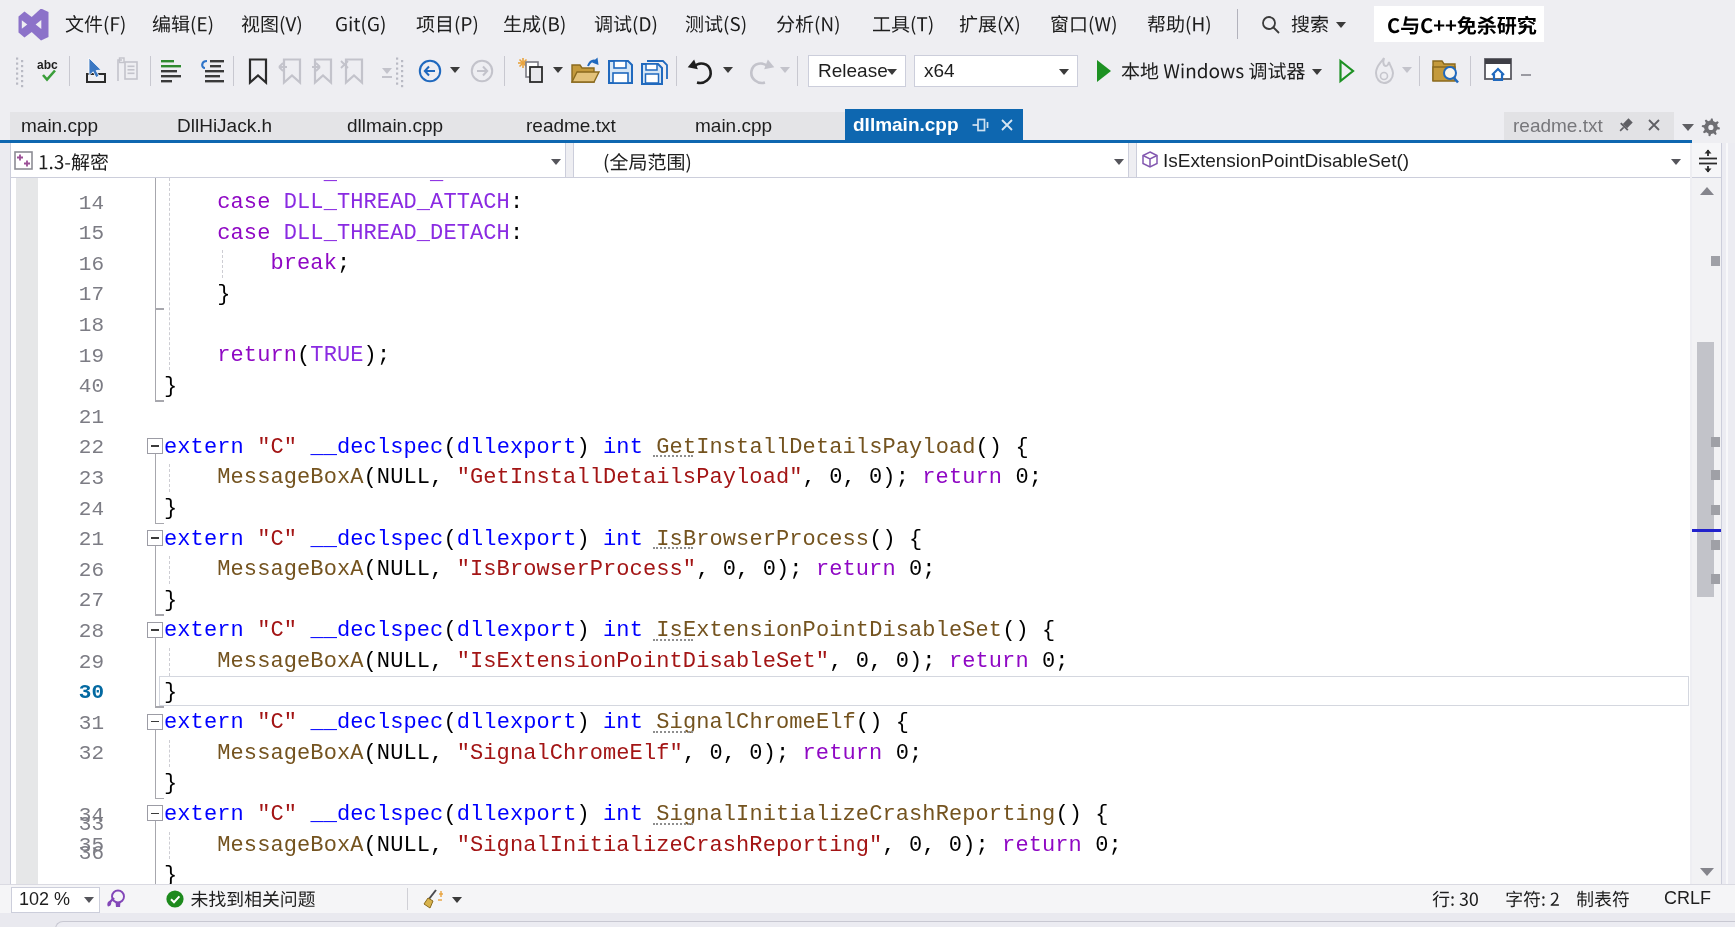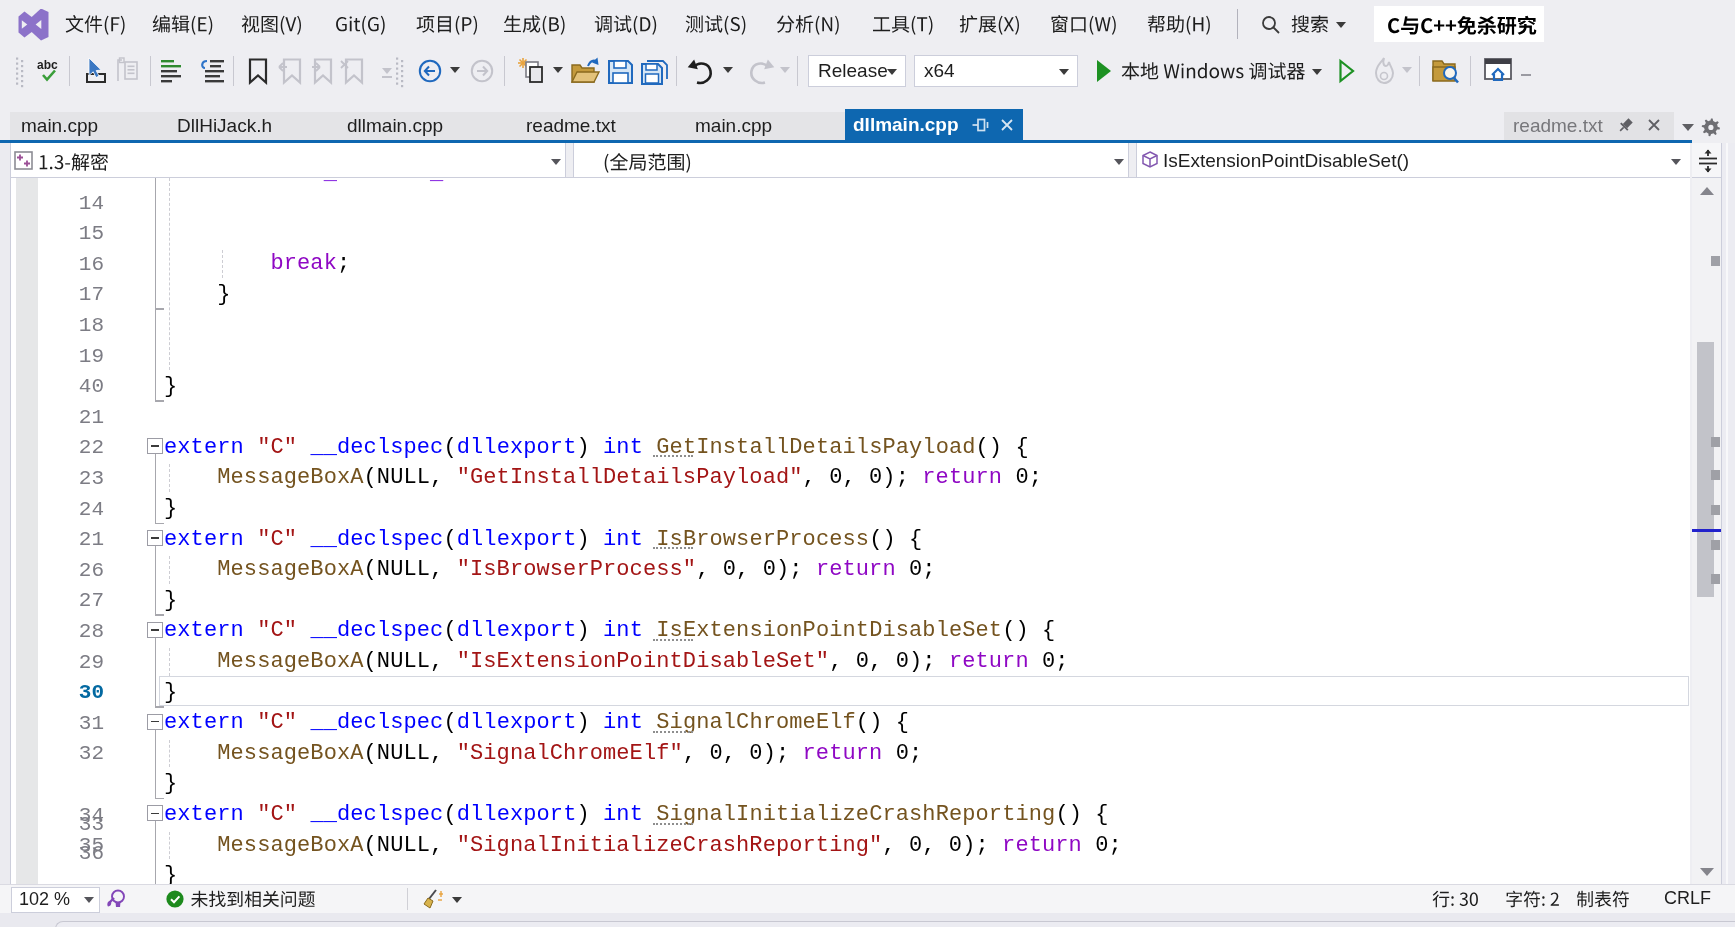--- a/index.html
+++ b/index.html
@@ -398,22 +398,25 @@
       <div class="fold" style="left:136px;top:627.3px"></div>
       <div class="oline" style="left:144px;top:643.3px;width:1.4px;height:62.7px"></div>
       <div class="guide" style="left:157.5px;top:0.0px;height:191.6px"></div>
       <div class="guide" style="left:210.5px;top:72.2px;height:27.6px"></div>
       <div class="guide" style="left:157.5px;top:286.4px;height:27.6px"></div>
       <div class="guide" style="left:157.5px;top:378.2px;height:27.6px"></div>
       <div class="guide" style="left:157.5px;top:470.0px;height:27.6px"></div>
       <div class="guide" style="left:157.5px;top:561.8px;height:27.6px"></div>
       <div class="guide" style="left:157.5px;top:653.6px;height:27.6px"></div>
       <div class="cl" style="left:153px;top:-20.6px">            <span class="mac" style="font-weight:bold">_</span>       <span class="mac" style="font-weight:bold">_</span></div>
+      <div class="cl" style="left:153px;top:8.0px">    <span class="ctl">case</span> <span class="mac">DLL_THREAD_ATTACH</span>:</div>
+      <div class="cl" style="left:153px;top:38.6px">    <span class="ctl">case</span> <span class="mac">DLL_THREAD_DETACH</span>:</div>
       <div class="cl" style="left:153px;top:69.2px">        <span class="ctl">break</span>;</div>
       <div class="cl" style="left:153px;top:99.8px">    }</div>
+      <div class="cl" style="left:153px;top:161.0px">    <span class="ctl">return</span>(<span class="mac">TRUE</span>);</div>
       <div class="cl" style="left:153px;top:191.6px">}</div>
       <div class="cl" style="left:153px;top:252.8px"><span class="kw">extern</span> <span class="str">"C"</span> <span class="kw">__declspec</span>(<span class="kw">dllexport</span>) <span class="kw">int</span> <span class="fn">GetInstallDetailsPayload</span>() {</div>
       <div class="cl" style="left:153px;top:283.4px">    <span class="fn">MessageBoxA</span>(<span class="nul">NULL</span>, <span class="str">"GetInstallDetailsPayload"</span>, 0, 0); <span class="ctl">return</span> 0;</div>
       <div class="cl" style="left:153px;top:314.0px">}</div>
       <div class="cl" style="left:153px;top:344.6px"><span class="kw">extern</span> <span class="str">"C"</span> <span class="kw">__declspec</span>(<span class="kw">dllexport</span>) <span class="kw">int</span> <span class="fn">IsBrowserProcess</span>() {</div>
       <div class="cl" style="left:153px;top:375.2px">    <span class="fn">MessageBoxA</span>(<span class="nul">NULL</span>, <span class="str">"IsBrowserProcess"</span>, 0, 0); <span class="ctl">return</span> 0;</div>
       <div class="cl" style="left:153px;top:405.8px">}</div>
       <div class="cl" style="left:153px;top:436.4px"><span class="kw">extern</span> <span class="str">"C"</span> <span class="kw">__declspec</span>(<span class="kw">dllexport</span>) <span class="kw">int</span> <span class="fn">IsExtensionPointDisableSet</span>() {</div>
       <div class="cl" style="left:153px;top:467.0px">    <span class="fn">MessageBoxA</span>(<span class="nul">NULL</span>, <span class="str">"IsExtensionPointDisableSet"</span>, 0, 0); <span class="ctl">return</span> 0;</div>
       <div class="cl" style="left:153px;top:497.6px">}</div>

